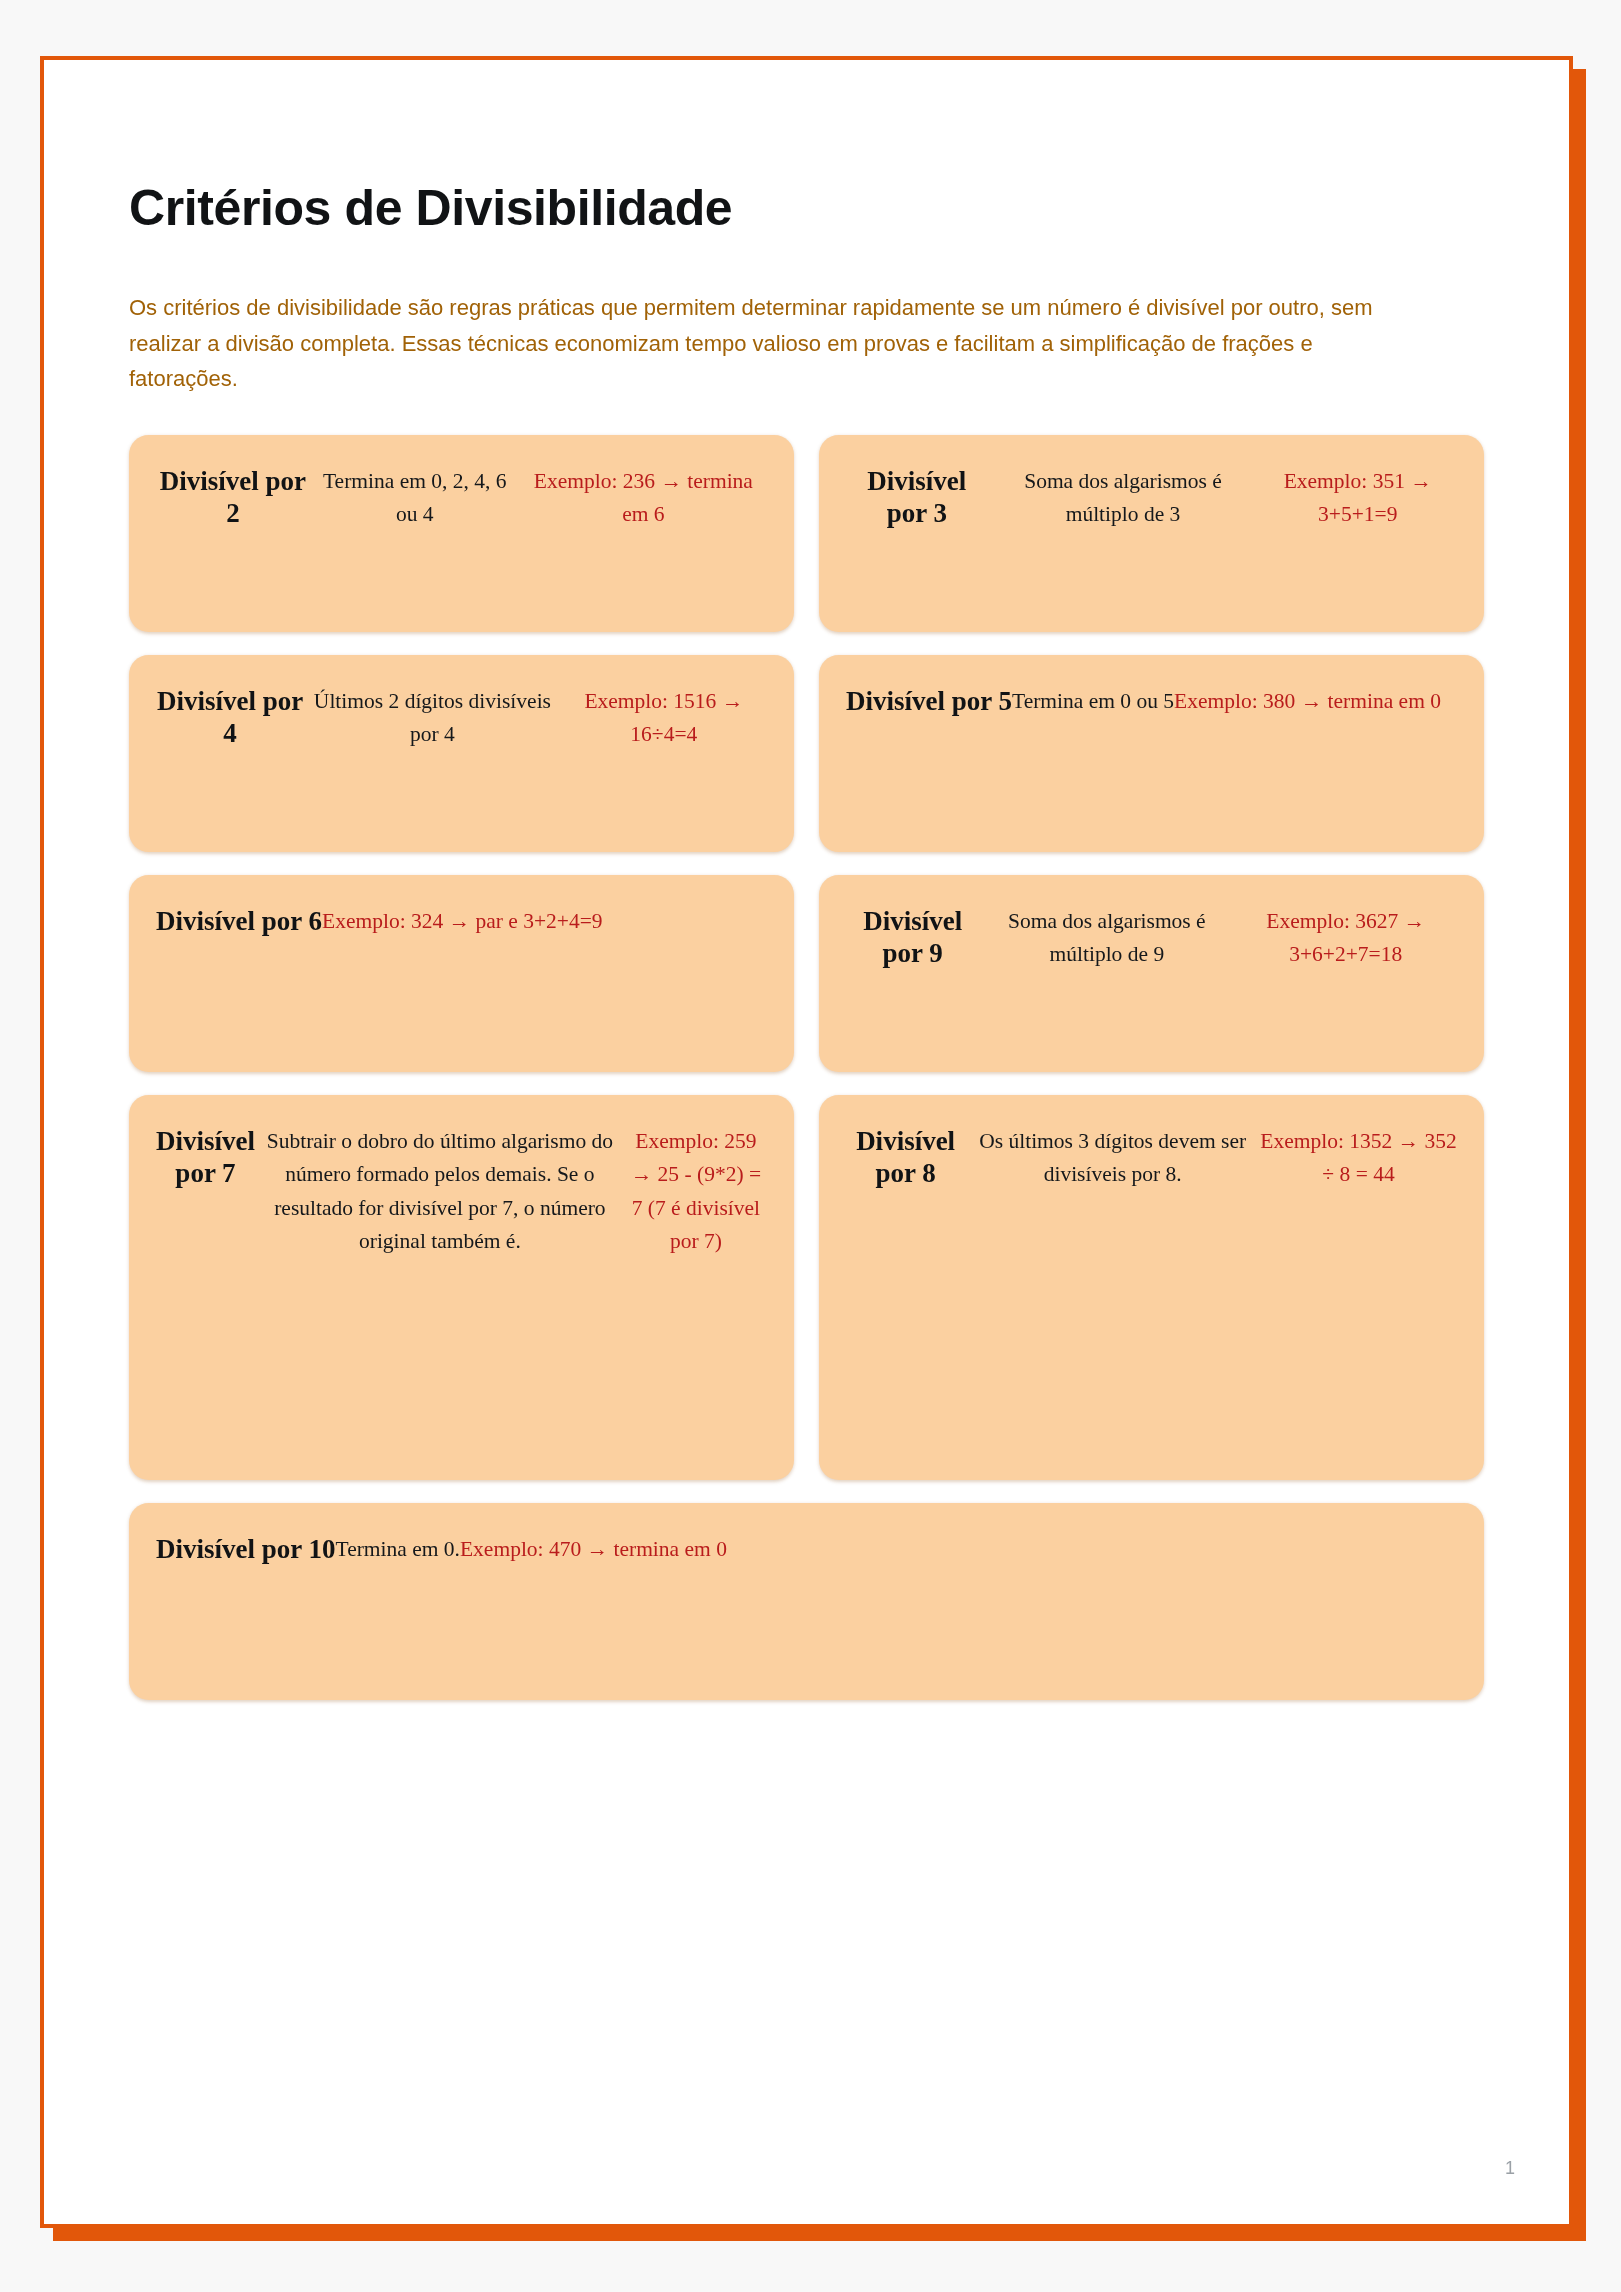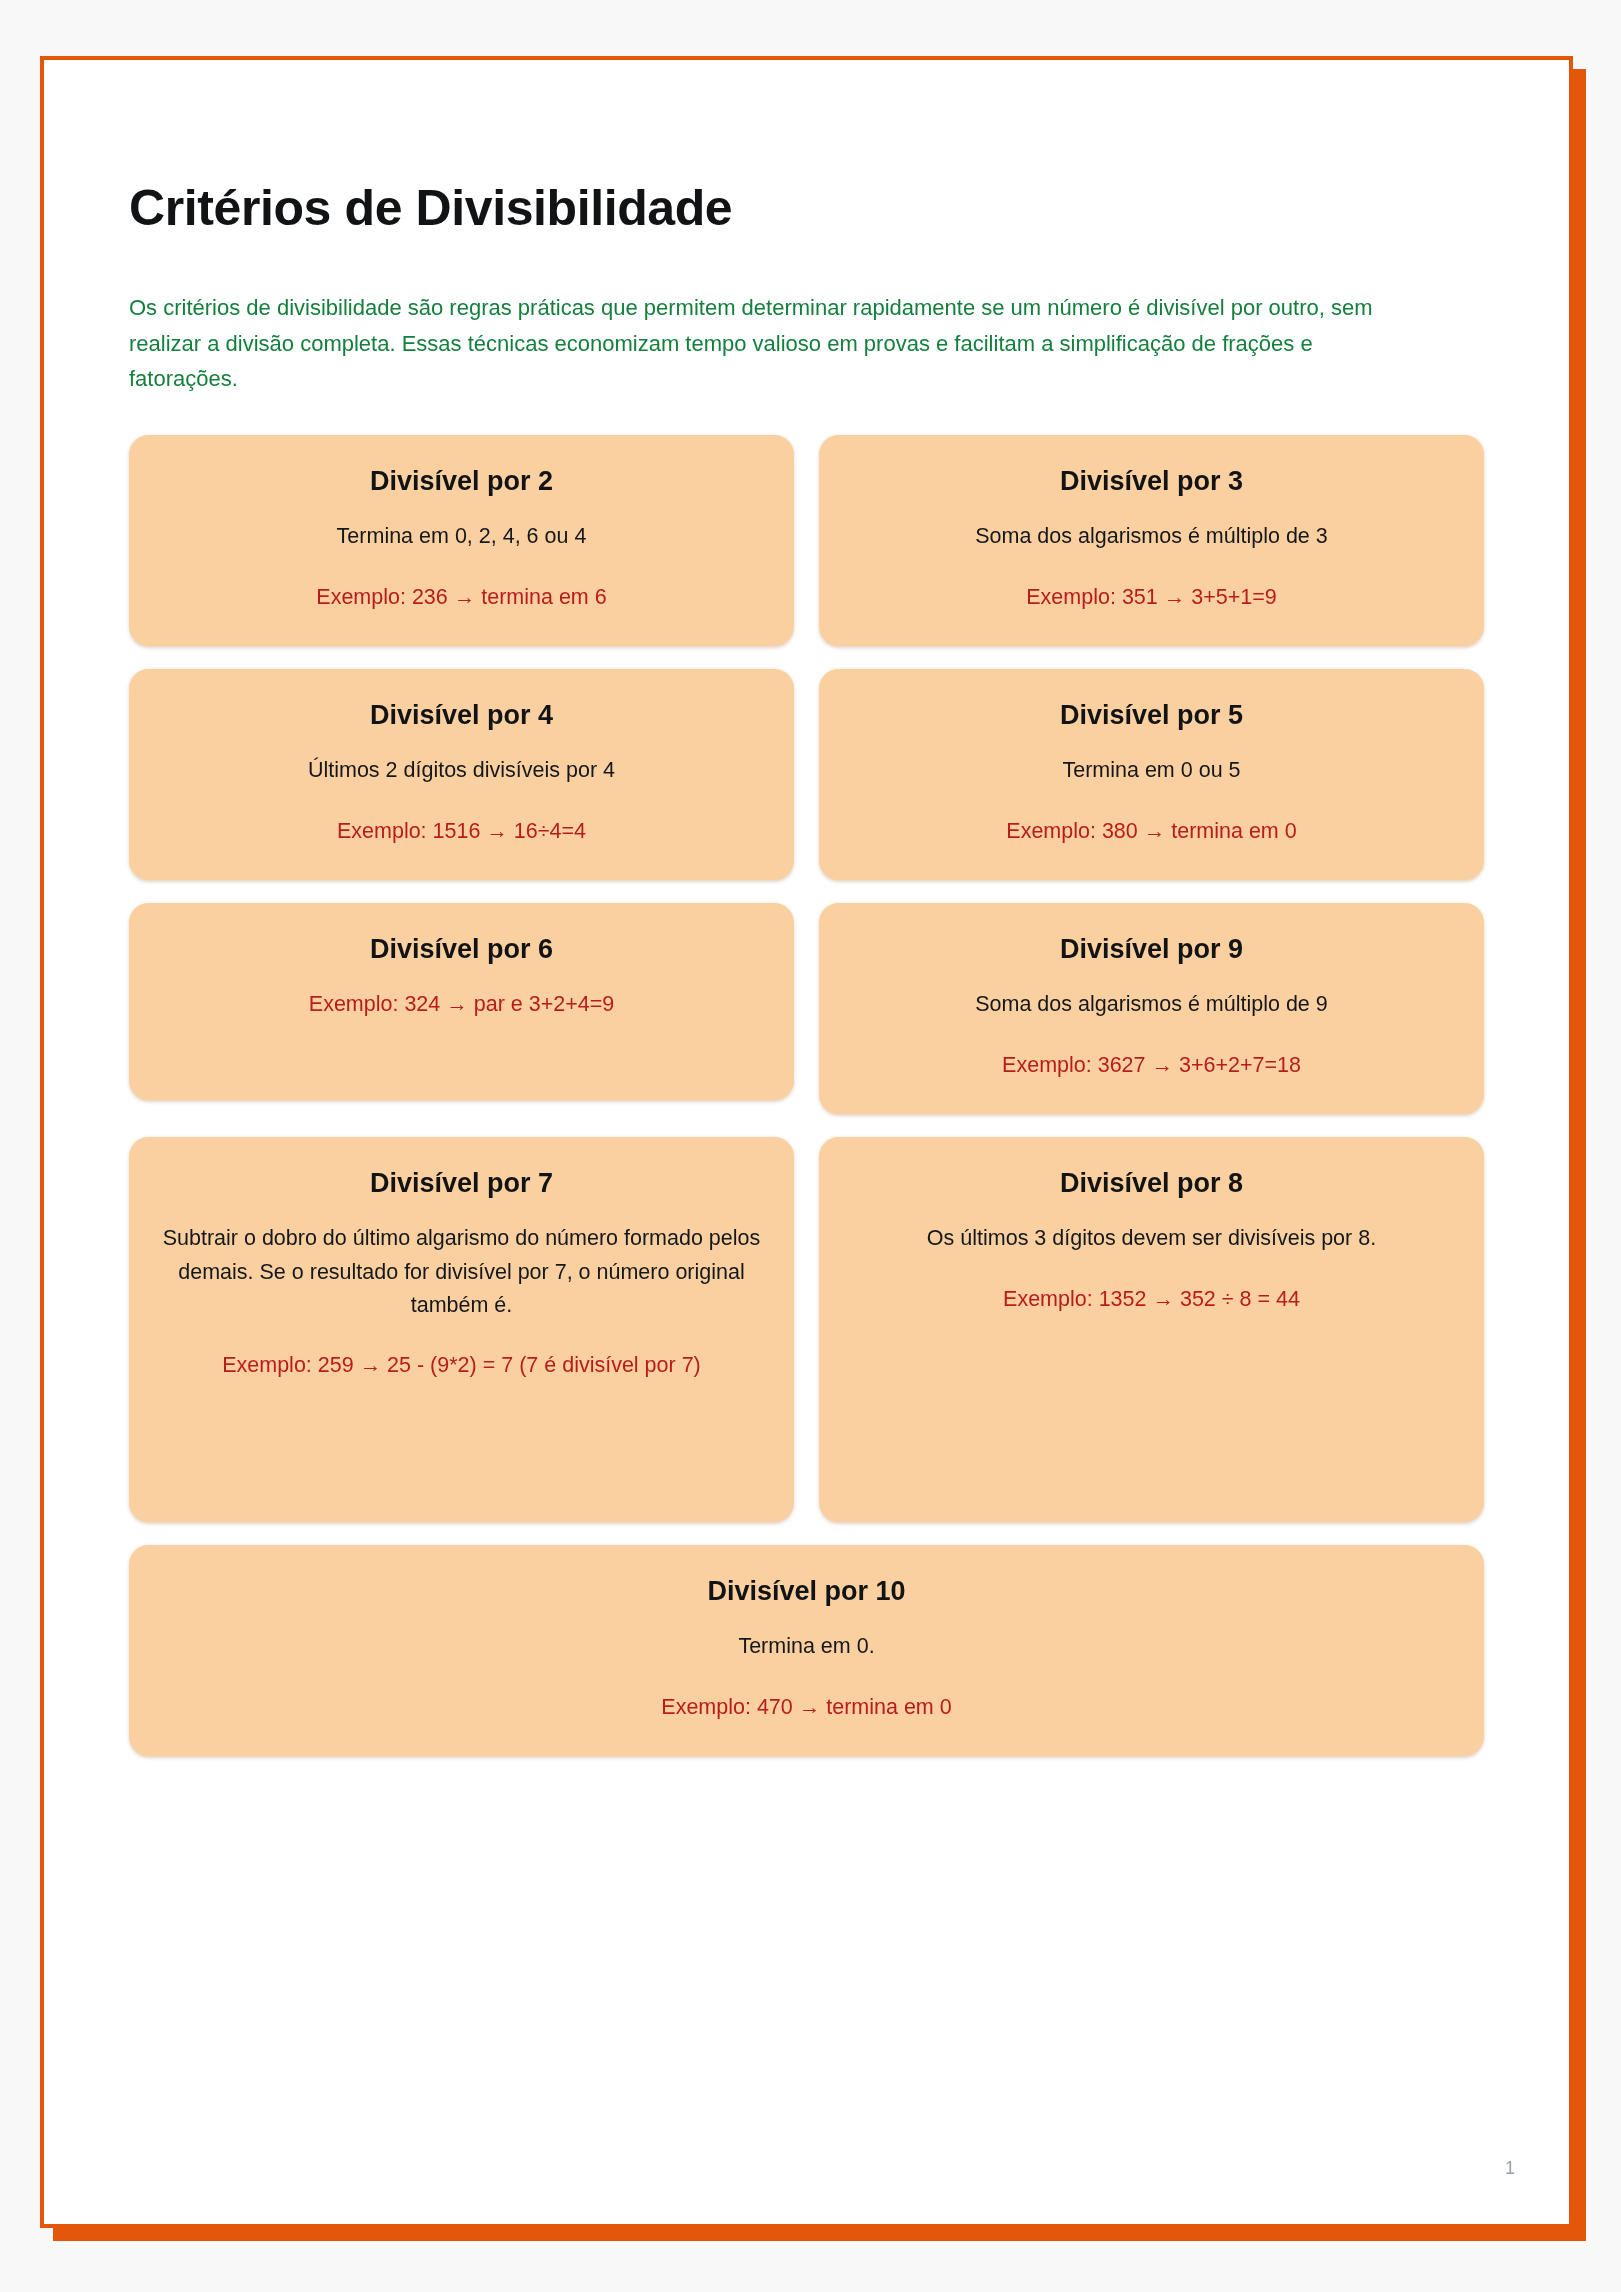--- a/index.html
+++ b/index.html
@@ -62,43 +62,44 @@
     font-weight: bold;
     letter-spacing: -0.4px;
     color: #111315;
     line-height: 1.12;
   }
 
   .doc-intro {
     margin: 0 0 38px 0;
     font-size: 22px;
     line-height: 1.62;
-    color: #15803d;
+    color: #a16207;
     max-width: 1272px;
   }
 
   
   .card-grid {
     display: flex;
     flex-wrap: wrap;
     gap: 23px 25px;
     align-items: flex-start;
   }
   .card {
     flex: 0 0 calc(50% - 12.5px);
     box-sizing: border-box;
     background: #fbd0a0;
     border-radius: 19.7px;
     padding: 30px 27px 32px 27px;
     text-align: center;
     box-shadow: 0 1.8px 3.6px rgba(150, 95, 40, 0.28);
     min-height: 197px;
     display: flex;
-    flex-direction: column;
+    flex-direction: row;
     justify-content: flex-start;
+    font-family: Liberation Serif, serif;
   }
   .card.card--wide {
     flex: 0 0 100%;
   }
   .card.card--tall7 { min-height: 385px; }
   .card.card--tall8 { min-height: 385px; }
 
   .card-title {
     margin: 0 0 23px 0;
     font-size: 27px;

